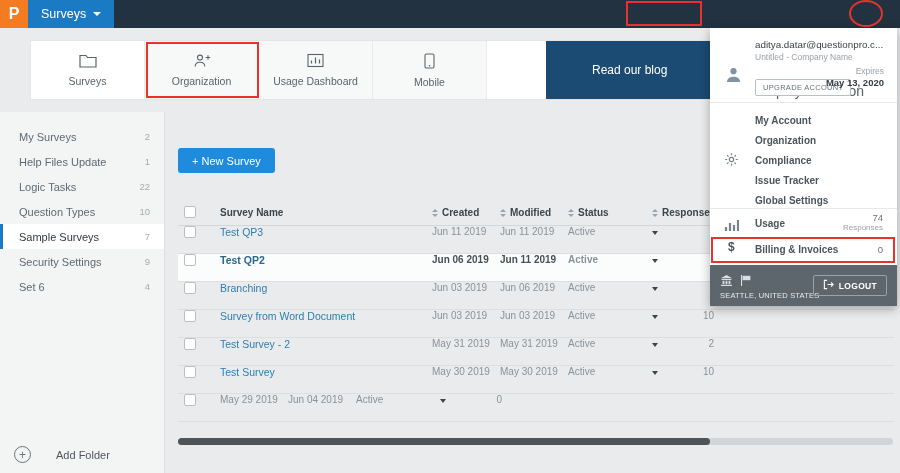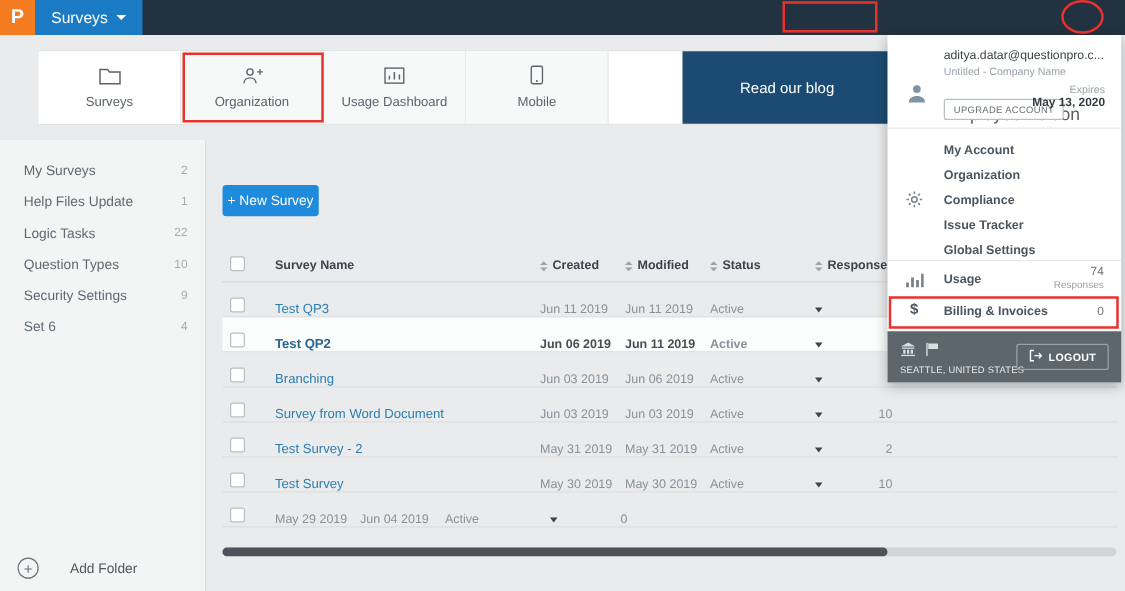--- a/index.html
+++ b/index.html
@@ -30,24 +30,24 @@
 
 .sidebar{position:absolute;left:0;top:112px;bottom:0;width:165px;background:#f3f4f4;border-right:1px solid #dcdedf;padding-top:12px}
 .side-item{height:25px;display:flex;align-items:center;justify-content:space-between;padding:0 14px 0 16px;font-size:11px;color:#5f6a72;cursor:pointer;border-left:3px solid transparent}
 .side-item .cnt{font-size:9.5px;color:#a3abb1}
 .side-item.active{background:#fff;border-left-color:#1a7bc4;color:#2f3a42}
 .add-folder{position:absolute;left:14px;bottom:10px;display:flex;align-items:center;gap:25px;font-size:11px;color:#4e575e;cursor:pointer}
 .plus-circle{width:17px;height:17px;border:1.4px solid #6b747b;border-radius:50%;display:flex;align-items:center;justify-content:center;font-size:12px;color:#6b747b}
 .plus-circle::before{content:"+"}
 
 
-.new-survey-btn{position:absolute;left:178px;top:148px;height:25px;background:#1f8bdd;color:#fff;border:0;border-radius:3px;font-size:11px;padding:0 4px;font-family:inherit;cursor:pointer}
+.new-survey-btn{position:absolute;left:178px;top:148px;height:25px;background:#1f8bdd;color:#fff;border:0;border-radius:3px;font-size:11px;padding:0 14px;font-family:inherit;cursor:pointer}
 .table{position:absolute;left:178px;top:200px;width:716px}
 .thead{display:flex;align-items:center;height:26px;border-bottom:1px solid #d4d7d8;font-size:10px;font-weight:700;color:#3c454c}
-.trow{display:flex;align-items:flex-end;height:28px;border-bottom:1px solid #dcdedf;font-size:10px;color:#8a9299}
+.trow{display:flex;align-items:flex-start;height:28px;border-bottom:1px solid #dcdedf;font-size:10px;color:#8a9299}
 .col-check{width:42px;padding-left:6px}
 .checkbox{display:inline-block;width:12px;height:12px;background:#fff;border:1px solid #b9c0c5;border-radius:2px;cursor:pointer}
 .col-name{width:212px}
 .trow .col-name{color:#2e7eb0;font-size:10.5px;cursor:pointer}
 .col-date{width:68px}
 .col-status{width:84px}
 .col-caret{width:22px}
 .caret-d{display:inline-block;width:0;height:0;border-left:3.5px solid transparent;border-right:3.5px solid transparent;border-top:4px solid #3c454c;cursor:pointer}
 .col-resp{width:40px;text-align:right}
 .th-resp{display:flex;align-items:center;width:64px;white-space:nowrap}
@@ -168,20 +168,24 @@
         <span>Help Files Update</span>
         <span class="cnt">1</span>
       </div>
     <div class="side-item">
         <span>Logic Tasks</span>
         <span class="cnt">22</span>
       </div>
     <div class="side-item">
         <span>Question Types</span>
         <span class="cnt">10</span>
+      </div>
+    <div class="side-item active">
+        <span>Sample Surveys</span>
+        <span class="cnt">7</span>
       </div>
     <div class="side-item">
         <span>Security Settings</span>
         <span class="cnt">9</span>
       </div>
     <div class="side-item">
         <span>Set 6</span>
         <span class="cnt">4</span>
       </div>
     <div class="add-folder">

